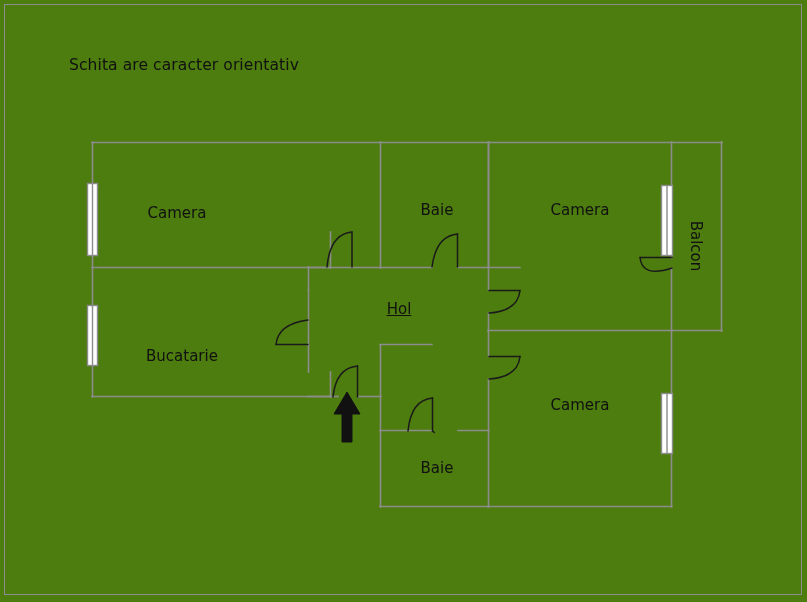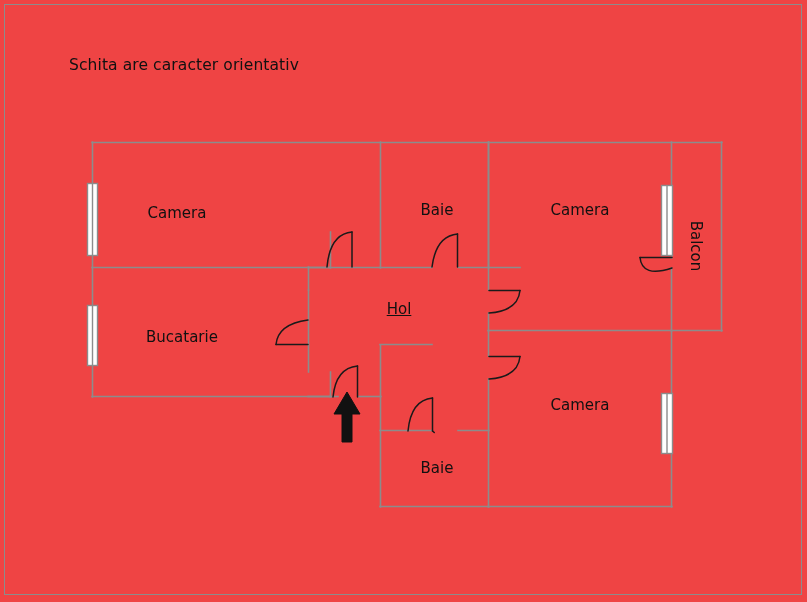--- a/index.html
+++ b/index.html
@@ -10,21 +10,21 @@
   body {
     width: 807px;
     height: 602px;
     overflow: hidden;
     font-family: "DejaVu Sans", "Liberation Sans", sans-serif;
   }
   #page {
     position: relative;
     width: 807px;
     height: 602px;
-    background: #ef4444;
+    background: #4d7c0f;
     box-sizing: border-box;
     text-align: right;
   }
   #outer-frame {
     position: absolute;
     left: 4px;
     top: 4px;
     width: 798px;
     height: 591px;
     border: 1px solid #8c8c8c;
@@ -177,21 +177,21 @@
       </g>
     </g>
 
     <g>
       <polygon points="347,392 360,414 352,414 352,442 342,442 342,414 334,414" fill="#111111" stroke="#111111" stroke-width="1"></polygon>
     </g>
   </svg>
 
   <div class="room-label" style="left:177px; top:213px;">Camera</div>
 
-  <div class="room-label" style="left:182px; top:337px;">Bucatarie</div>
+  <div class="room-label" style="left:182px; top:356px;">Bucatarie</div>
 
   <div class="room-label" style="left:399px; top:309px;text-decoration:underline;">Hol</div>
 
   <div class="room-label" style="left:437px; top:210px;">Baie</div>
 
   <div class="room-label" style="left:437px; top:468px;">Baie</div>
 
   <div class="room-label" style="left:580px; top:210px;">Camera</div>
 
   <div class="room-label" style="left:580px; top:405px;">Camera</div>

